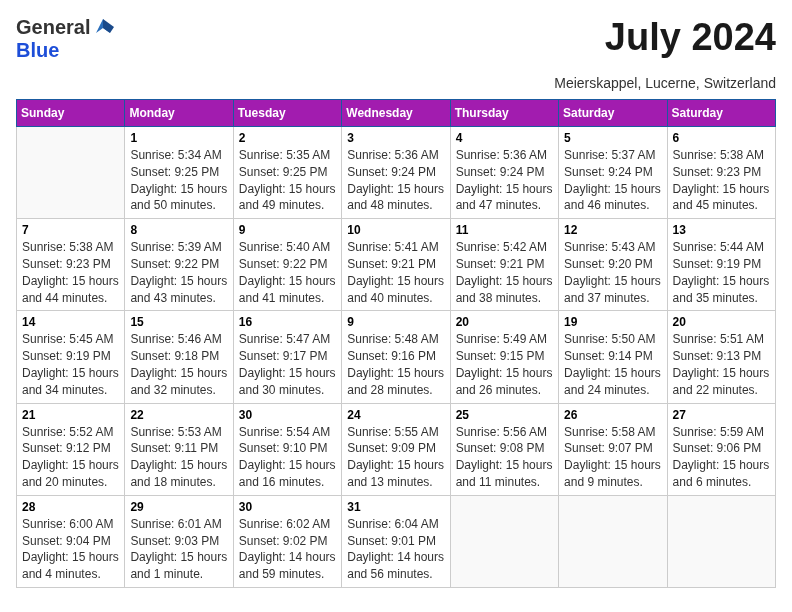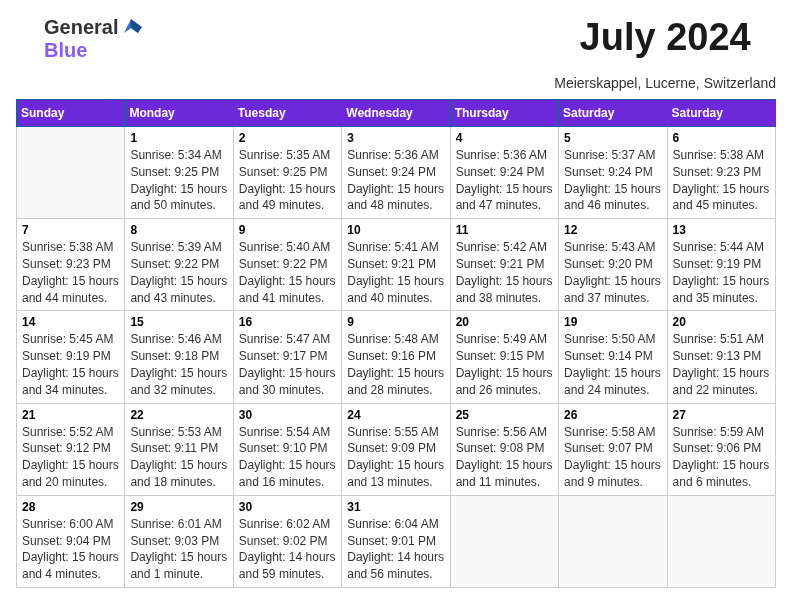--- a/index.html
+++ b/index.html
@@ -13,32 +13,31 @@
     .header-area {
       display: flex;
       justify-content: space-between;
       align-items: flex-start;
       margin-bottom: 8px;
     }
     .logo {
       display: flex;
       flex-direction: column;
       align-items: flex-start;
-      margin-left: 28px;
     }
     .title-area {
       text-align: right;
     }
     .calendar-table {
       width: 100%;
       border-collapse: collapse;
       font-size: 11px;
     }
     .calendar-table th {
-      background-color: #6d28d9;
+      background-color: #a21caf;
       color: #fff;
       padding: 6px 4px;
       text-align: left;
       font-size: 12px;
       border: 1px solid #1a5aa0;
     }
     .calendar-table td {
       border: 1px solid #ccc;
       vertical-align: top;
       padding: 4px 5px;
@@ -69,25 +68,25 @@
 <div class="header-area">
   <div class="logo">
     <div class="logo-row">
       <span style="font-size:20px;font-weight:bold;color:#333;">General</span>
       <svg width="22" height="18" viewBox="0 0 22 18" style="margin-left:2px;margin-top:-4px;">
         <polygon points="4,16 11,2 18,16 11,11" fill="#2a6ebb"></polygon>
         <polygon points="11,2 22,10 18,16 11,11" fill="#1a4a8a"></polygon>
       </svg>
     </div>
     <div>
-      <span style="font-size:20px;font-weight:bold;color:#8b5cf6;">Blue</span>
+      <span style="font-size:20px;font-weight:bold;color:#1d4ed8;">Blue</span>
     </div>
   </div>
   <div class="title-area">
-    <div style="font-size:38px;font-weight:bold;color:#1a1a1a;text-align:center;">July 2024</div>
+    <div style="font-size:38px;font-weight:bold;color:#1a1a1a;">July 2024</div>
     <div style="font-size:14px;color:#333;margin-top:16px;">Meierskappel, Lucerne, Switzerland</div>
   </div>
 </div>
 
 <table class="calendar-table">
   <thead>
     <tr>
       <th>Sunday</th>
       <th>Monday</th>
       <th>Tuesday</th>

